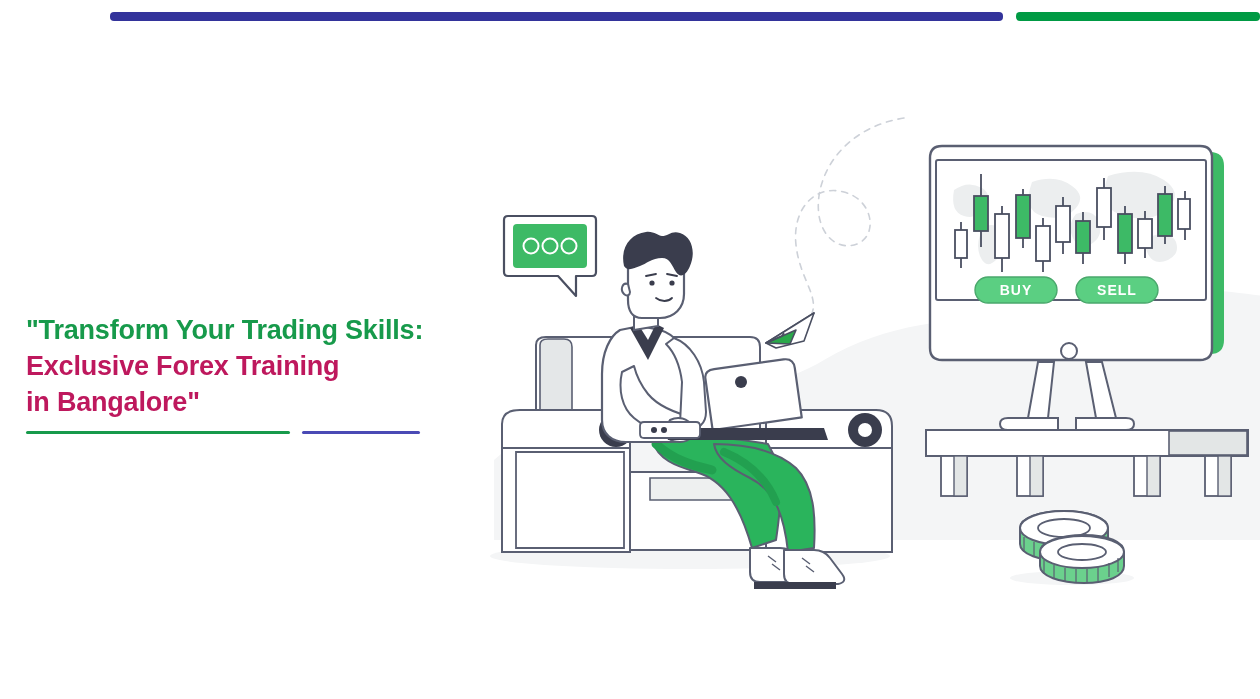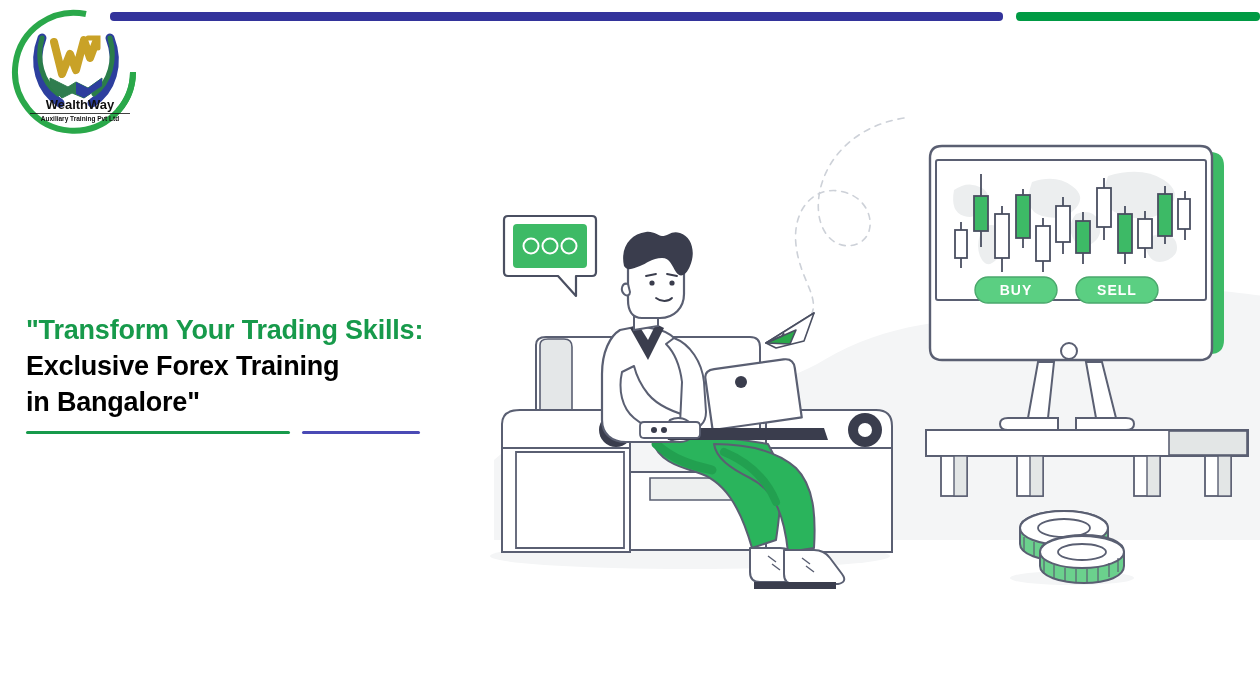--- a/index.html
+++ b/index.html
@@ -54,21 +54,21 @@
     width: 460px;
   }
   .headline-line {
     font-size: 27px;
     font-weight: bold;
     line-height: 36px;
     letter-spacing: -0.2px;
     white-space: nowrap;
   }
   .hl-green { color: #179a4b; }
-  .hl-blue  { color: #000000; }
+  .hl-blue  { color: #be185d; }
 
   #headline-rules {
     position: absolute;
     left: 26px; top: 431px;
     width: 400px; height: 4px;
   }
   .hl-rule { position: absolute; top: 0; height: 3px; border-radius: 2px; }
   #hl-rule-green { left: 0px;   width: 264px; background: #179a4b; }
   #hl-rule-blue  { left: 276px; width: 118px; background: #4a4ab5; }
 
@@ -81,47 +81,20 @@
   #illustration svg { display:block; }
 </style>
 </head>
 <body>
 
 <div id="banner">
 
   <div class="top-rule" id="top-rule-blue"></div>
   <div class="top-rule" id="top-rule-green"></div>
 
-  <div id="logo-block">
-    <svg id="logo-svg" width="148" height="128" viewBox="0 0 148 128">
-
-      <path d="M 127 64 A 59 59 0 1 1 80 6" fill="none" stroke="#2aa84a" stroke-width="6"></path>
-      <path d="M 127 64 A 59 59 0 0 1 112 103" fill="none" stroke="#2aa84a" stroke-width="6"></path>
-
-      <path d="M 36 30 C 26 56, 34 82, 54 95" fill="none" stroke="#2d3f9e" stroke-width="9" stroke-linecap="round"></path>
-      <path d="M 36 30 C 30 52, 36 74, 52 86" fill="none" stroke="#2a7d4a" stroke-width="5" stroke-linecap="round"></path>
-
-      <path d="M 104 30 C 114 56, 106 82, 86 95" fill="none" stroke="#2d3f9e" stroke-width="9" stroke-linecap="round"></path>
-      <path d="M 104 30 C 110 52, 104 74, 88 86" fill="none" stroke="#2a7d4a" stroke-width="5" stroke-linecap="round"></path>
-
-      <g>
-        <path d="M 48 34 L 56 66 L 64 46 L 70 62 L 78 32 L 84 50 L 90 34" fill="none" stroke="#c9a227" stroke-width="8" stroke-linejoin="round" stroke-linecap="round"></path>
-        <path d="M 82 30 L 92 30 L 92 40" fill="none" stroke="#c9a227" stroke-width="5" stroke-linecap="round"></path>
-      </g>
-
-      <g>
-        <path d="M 44 70 L 62 79 L 70 74 L 82 80 L 96 70 L 96 78 L 78 90 L 66 85 L 56 90 L 44 78 Z" fill="#2f7d4f" stroke="#2f7d4f" stroke-width="1"></path>
-        <path d="M 70 74 L 82 80 L 96 70 L 96 78 L 78 90 L 70 86 Z" fill="#2d3f9e"></path>
-      </g>
-
-      <text x="74" y="101" text-anchor="middle" font-family="Liberation Sans, sans-serif" font-size="13" font-weight="bold" fill="#111111">WealthWay</text>
-      <text x="74" y="113" text-anchor="middle" font-family="Liberation Sans, sans-serif" font-size="6.5" font-weight="bold" fill="#111111">Auxiliary Training Pvt Ltd</text>
-      <line x1="24" y1="105.5" x2="124" y2="105.5" stroke="#111111" stroke-width="0.8"></line>
-    </svg>
-  </div>
 
   <div id="headline">
     <div class="headline-line hl-green">"Transform Your Trading Skills:</div>
     <div class="headline-line hl-blue">Exclusive Forex Training</div>
     <div class="headline-line hl-blue">in Bangalore"</div>
   </div>
 
   <div id="headline-rules">
     <div class="hl-rule" id="hl-rule-green"></div>
     <div class="hl-rule" id="hl-rule-blue"></div>

